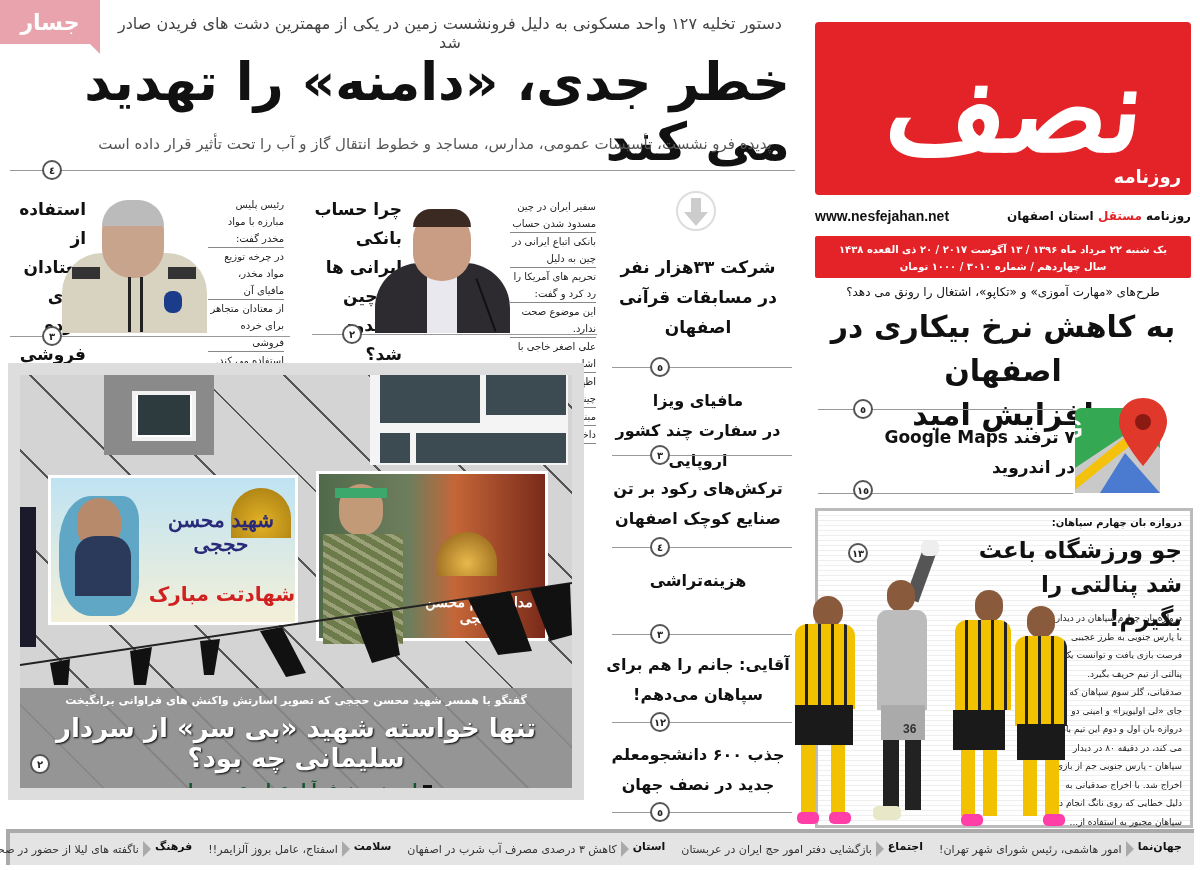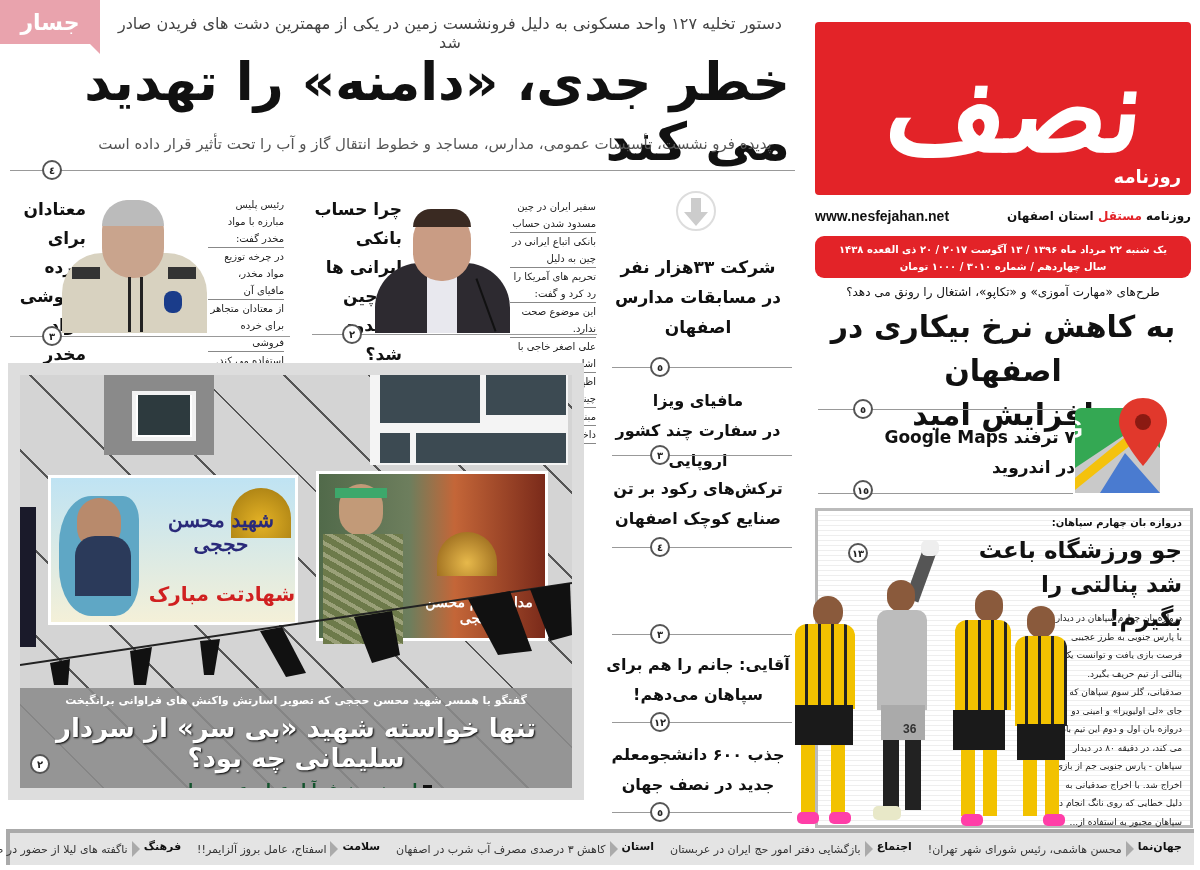--- a/index.html
+++ b/index.html
@@ -13,21 +13,21 @@
 .subhead{left:90px;top:135px;width:690px;text-align:center;font-size:15px;color:#555}
 .rule{position:absolute;height:1px;background:#999}
 .pnum{position:absolute;width:20px;height:20px;border:2px solid #555;border-radius:50%;background:#fff;font-size:10px;font-weight:bold;display:flex;align-items:center;justify-content:center;color:#222}
 .logo-box{left:815px;top:22px;width:376px;height:173px;background:#e32328;border-radius:4px;overflow:hidden}
 .logo-text{position:absolute;left:10px;top:-12px;width:360px;text-align:center;color:#fff;font-family:"DejaVu Serif",serif;font-size:118px;font-weight:bold;line-height:200px;transform:skewX(-6deg)}
 .logo-sub{position:absolute;right:10px;bottom:8px;color:#fff;font-weight:bold;font-size:18px}
 .masthead-line{left:815px;top:208px;width:376px;display:flex;justify-content:space-between;align-items:center;direction:ltr}
 .site{font-weight:bold;font-size:14px;color:#111;font-family:"Liberation Sans",sans-serif}
 .indep{font-size:12px;font-weight:bold;direction:rtl}
 .indep .hl{color:#e32328}
-.dateband{left:815px;top:236px;width:376px;height:42px;background:#e32328;color:#fff;border-radius:9px;font-size:10px;font-weight:bold;text-align:center;padding-top:5px;line-height:17px}
+.dateband{left:815px;top:236px;width:376px;height:42px;background:#e32328;color:#fff;border-radius:2px;font-size:10px;font-weight:bold;text-align:center;padding-top:5px;line-height:17px}
 .teaser{left:815px;top:285px;width:376px;text-align:center;font-size:12px;font-weight:normal}
 .bighead{left:815px;top:305px;width:376px;text-align:center;font-size:30px;font-weight:900;line-height:44px;letter-spacing:-1px}
 .gm-text{left:835px;top:422px;width:240px;text-align:right;font-size:17px;font-weight:bold;line-height:30px}
 .gm-icon{left:1075px;top:398px;width:95px;height:95px}
 .side-story{position:absolute;width:200px;text-align:center;font-weight:bold;font-size:16px;line-height:30px}
 .photo{position:absolute;overflow:hidden}
 .quote-lines{position:absolute;font-size:10px;line-height:17px;text-align:right;color:#222}
 .quote-lines div{border-bottom:1px solid #888}
 .small-head{position:absolute;font-weight:bold;font-size:17px;line-height:29px;text-align:right}
 .bigphoto-frame{left:8px;top:363px;width:576px;height:437px;background:#ddd;padding:12px}
@@ -88,20 +88,21 @@
   <polygon points="25,95 50,55 85,95" fill="#4a7bd0"></polygon>
   <polygon points="0,80 55,35 62,42 0,92" fill="#f4c20d"></polygon>
   <text x="8" y="40" font-size="26" font-weight="bold" fill="#fff" font-family="Liberation Sans, sans-serif">G</text>
   <path d="M68 0 C52 0 44 12 44 24 C44 40 68 68 68 68 C68 68 92 40 92 24 C92 12 84 0 68 0 Z" fill="#e1382c"></path>
   <circle cx="68" cy="24" r="8" fill="#8b1a12"></circle>
 </svg>
 <div class="rule" style="left:818px;top:493px;width:255px"></div>
 <div class="pnum" style="left:853px;top:480px">١٥</div>
 
 <div class="small-head" style="left:6px;top:195px;width:80px">
+  <div>استفاده از</div>
   <div>معتادان برای</div>
   <div>خرده فروشی</div>
   <div>مواد مخدر</div>
 </div>
 <div class="photo" style="left:62px;top:195px;width:145px;height:138px">
   <div style="position:absolute;left:0;bottom:0;width:145px;height:80px;background:#d8d2c0;border-radius:40px 40px 0 0"></div>
   <div style="position:absolute;left:40px;top:5px;width:62px;height:78px;background:#c9a48d;border-radius:30px"></div>
   <div style="position:absolute;left:40px;top:5px;width:62px;height:26px;background:#bbb;border-radius:30px 30px 0 0"></div>
   <div style="position:absolute;left:10px;top:72px;width:28px;height:12px;background:#333"></div>
   <div style="position:absolute;left:106px;top:72px;width:28px;height:12px;background:#333"></div>
@@ -149,41 +150,42 @@
 <div class="pnum" style="left:342px;top:324px">٢</div>
 
 <svg class="abs" style="left:675px;top:190px;width:42px;height:42px" viewBox="0 0 42 42">
   <circle cx="21" cy="21" r="19" fill="none" stroke="#ddd" stroke-width="2"></circle>
   <rect x="16" y="8" width="10" height="16" fill="#ccc"></rect>
   <polygon points="9,22 33,22 21,36" fill="#ccc"></polygon>
 </svg>
 
 <div class="side-story" style="left:598px;top:252px;font-size:17px">
   <div>شرکت ۳۳هزار نفر</div>
-  <div>در مسابقات مدارس</div>
+  <div>در مسابقات قرآنی</div>
   <div>اصفهان</div>
 </div>
 <div class="rule" style="left:612px;top:367px;width:180px"></div>
 <div class="pnum" style="left:650px;top:357px">٥</div>
 
 <div class="side-story" style="left:598px;top:386px">
   <div>مافیای ویزا</div>
   <div>در سفارت چند کشور اروپایی</div>
 </div>
 <div class="rule" style="left:612px;top:455px;width:180px"></div>
 <div class="pnum" style="left:650px;top:445px">٣</div>
 
 <div class="side-story" style="left:598px;top:474px">
   <div>ترکش‌های رکود بر تن</div>
   <div>صنایع کوچک اصفهان</div>
 </div>
 <div class="rule" style="left:612px;top:547px;width:180px"></div>
 <div class="pnum" style="left:650px;top:537px">٤</div>
 
 <div class="side-story" style="left:598px;top:566px">
+  <div>هزینه‌تراشی</div>
 </div>
 <div class="rule" style="left:612px;top:634px;width:180px"></div>
 <div class="pnum" style="left:650px;top:624px">٣</div>
 
 <div class="side-story" style="left:598px;top:650px">
   <div>آقایی: جانم را هم برای</div>
   <div>سپاهان می‌دهم!</div>
 </div>
 <div class="rule" style="left:612px;top:722px;width:180px"></div>
 <div class="pnum" style="left:650px;top:712px">١٢</div>
@@ -287,21 +289,21 @@
   <div style="position:absolute;left:252px;top:184px;width:48px;height:36px;background:#1a1a1a"></div>
   <div style="position:absolute;left:258px;top:220px;width:14px;height:56px;background:#f2c200"></div>
   <div style="position:absolute;left:280px;top:220px;width:14px;height:56px;background:#f2c200"></div>
   <div style="position:absolute;left:278px;top:274px;width:22px;height:12px;background:#ff3ea8;border-radius:5px"></div>
 </div>
 
 <div class="abs bottom-bar">
   <div class="bb-item">
     <span class="bb-cat">جهان‌نما</span>
     <span class="bb-arrow"></span>
-    <span>محسن هاشمی، رئیس شورای شهر تهران!</span>
+    <span>امور هاشمی، رئیس شورای شهر تهران!</span>
   </div>
   <div class="bb-item">
     <span class="bb-cat">اجتماع</span>
     <span class="bb-arrow"></span>
     <span>بازگشایی دفتر امور حج ایران در عربستان</span>
   </div>
   <div class="bb-item">
     <span class="bb-cat">استان</span>
     <span class="bb-arrow"></span>
     <span>کاهش ۳ درصدی مصرف آب شرب در اصفهان</span>

